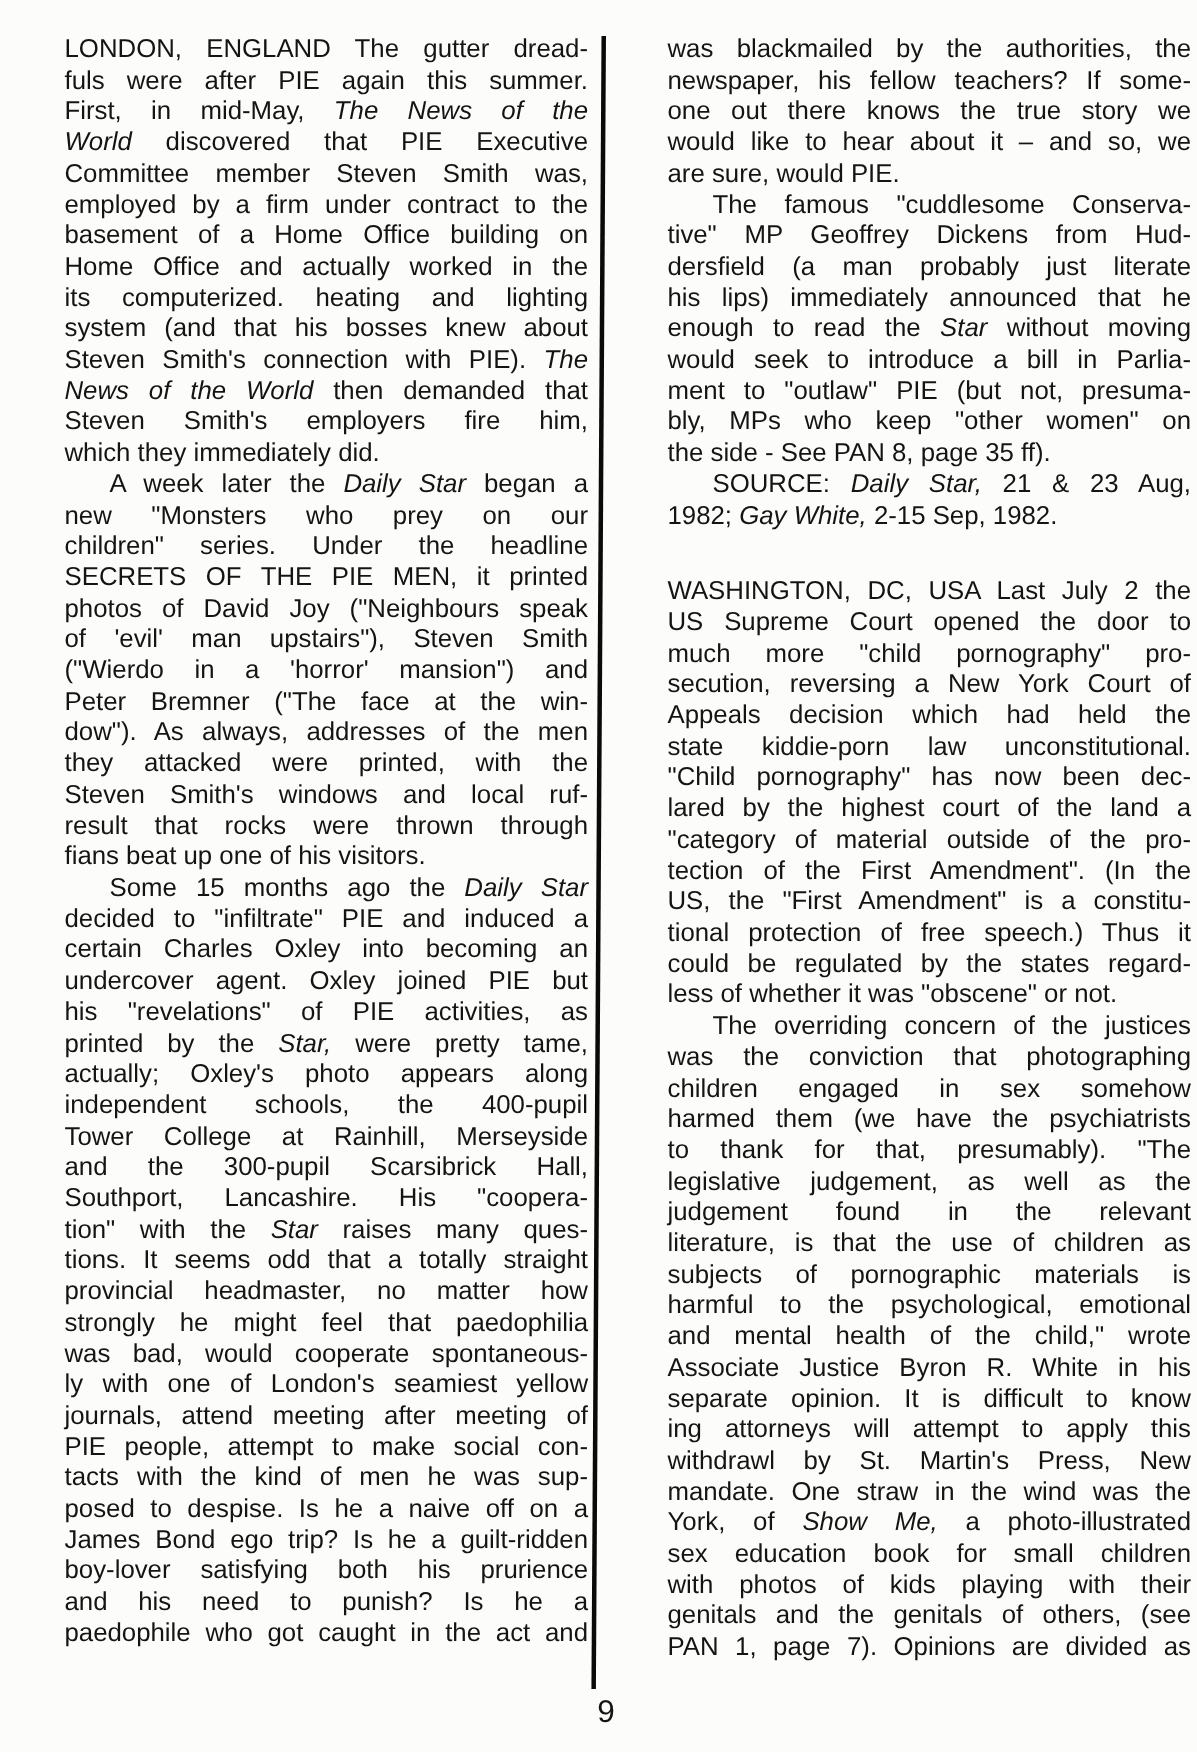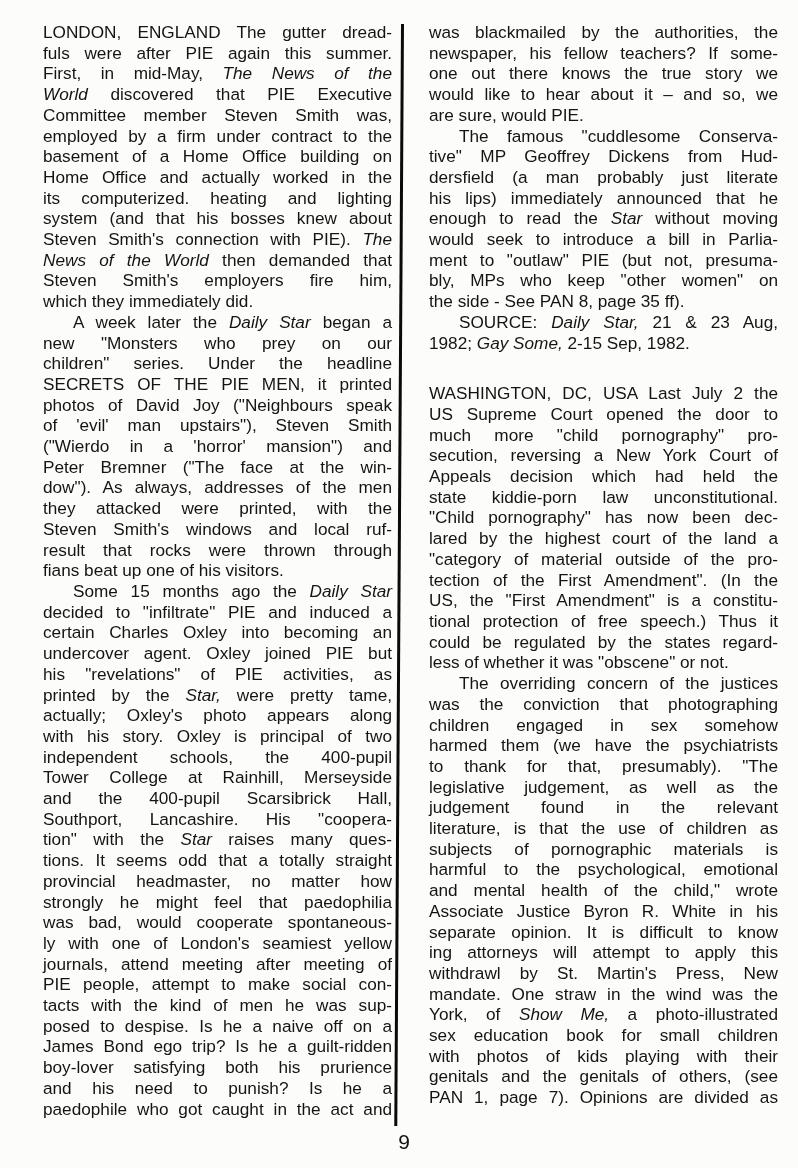--- a/index.html
+++ b/index.html
@@ -20,21 +20,21 @@
     inset: 0;
   }
   .column {
     position: absolute;
     top: 22px;
     width: 349px;
     font-size: 17.2px;
     line-height: 20.7px;
   }
   .column.left  { left: 43px;  }
-  .column.right { left: 429px; }
+  .column.right { left: 445px; }
   .para { margin: 0; }
   .para.gap { margin-top: 30px; }
   .line {
     text-align: justify;
     text-align-last: justify;
     white-space: normal;
   }
   .line.indent { text-indent: 30px; }
   .line.last { text-align-last: left; }
   .it { font-style: italic; margin-top: 23px; }
@@ -95,24 +95,23 @@
         <div class="line last"><span>fians beat up one of his visitors.</span></div>
       </div>
       <div class="para">
         <div class="line indent"><span>Some 15 months ago the </span><span class="it">Daily Star</span></div>
         <div class="line"><span>decided to "infiltrate" PIE and induced a</span></div>
         <div class="line"><span>certain Charles Oxley into becoming an</span></div>
         <div class="line"><span>undercover agent. Oxley joined PIE but</span></div>
         <div class="line"><span>his "revelations" of PIE activities, as</span></div>
         <div class="line"><span>printed by the </span><span class="it">Star,</span><span> were pretty tame,</span></div>
         <div class="line"><span>actually; Oxley's photo appears along</span></div>
-        <div class="line"><span>with his story. Oxley is principal of two</span></div>
         <div class="line"><span>independent schools, the 400-pupil</span></div>
         <div class="line"><span>Tower College at Rainhill, Merseyside</span></div>
-        <div class="line"><span>and the 400-pupil Scarsibrick Hall,</span></div>
+        <div class="line"><span>and the 300-pupil Scarsibrick Hall,</span></div>
         <div class="line"><span>Southport, Lancashire. His "coopera-</span></div>
         <div class="line"><span>tion" with the </span><span class="it">Star</span><span> raises many ques-</span></div>
         <div class="line"><span>tions. It seems odd that a totally straight</span></div>
         <div class="line"><span>provincial headmaster, no matter how</span></div>
         <div class="line"><span>strongly he might feel that paedophilia</span></div>
         <div class="line"><span>was bad, would cooperate spontaneous-</span></div>
         <div class="line"><span>ly with one of London's seamiest yellow</span></div>
         <div class="line"><span>journals, attend meeting after meeting of</span></div>
         <div class="line"><span>PIE people, attempt to make social con-</span></div>
         <div class="line"><span>tacts with the kind of men he was sup-</span></div>
@@ -138,21 +137,21 @@
         <div class="line"><span>dersfield (a man probably just literate</span></div>
         <div class="line"><span>his lips) immediately announced that he</span></div>
         <div class="line"><span>enough to read the </span><span class="it">Star</span><span> without moving</span></div>
         <div class="line"><span>would seek to introduce a bill in Parlia-</span></div>
         <div class="line"><span>ment to "outlaw" PIE (but not, presuma-</span></div>
         <div class="line"><span>bly, MPs who keep "other women" on</span></div>
         <div class="line last"><span>the side - See PAN 8, page 35 ff).</span></div>
       </div>
       <div class="para">
         <div class="line indent"><span>SOURCE: </span><span class="it">Daily Star,</span><span> 21 &amp; 23 Aug,</span></div>
-        <div class="line last"><span>1982; </span><span class="it">Gay Some,</span><span> 2-15 Sep, 1982.</span></div>
+        <div class="line last"><span>1982; </span><span class="it">Gay White,</span><span> 2-15 Sep, 1982.</span></div>
       </div>
       <div class="para gap">
         <div class="line"><span>WASHINGTON, DC, USA Last July 2 the</span></div>
         <div class="line"><span>US Supreme Court opened the door to</span></div>
         <div class="line"><span>much more "child pornography" pro-</span></div>
         <div class="line"><span>secution, reversing a New York Court of</span></div>
         <div class="line"><span>Appeals decision which had held the</span></div>
         <div class="line"><span>state kiddie-porn law unconstitutional.</span></div>
         <div class="line"><span>"Child pornography" has now been dec-</span></div>
         <div class="line"><span>lared by the highest court of the land a</span></div>

